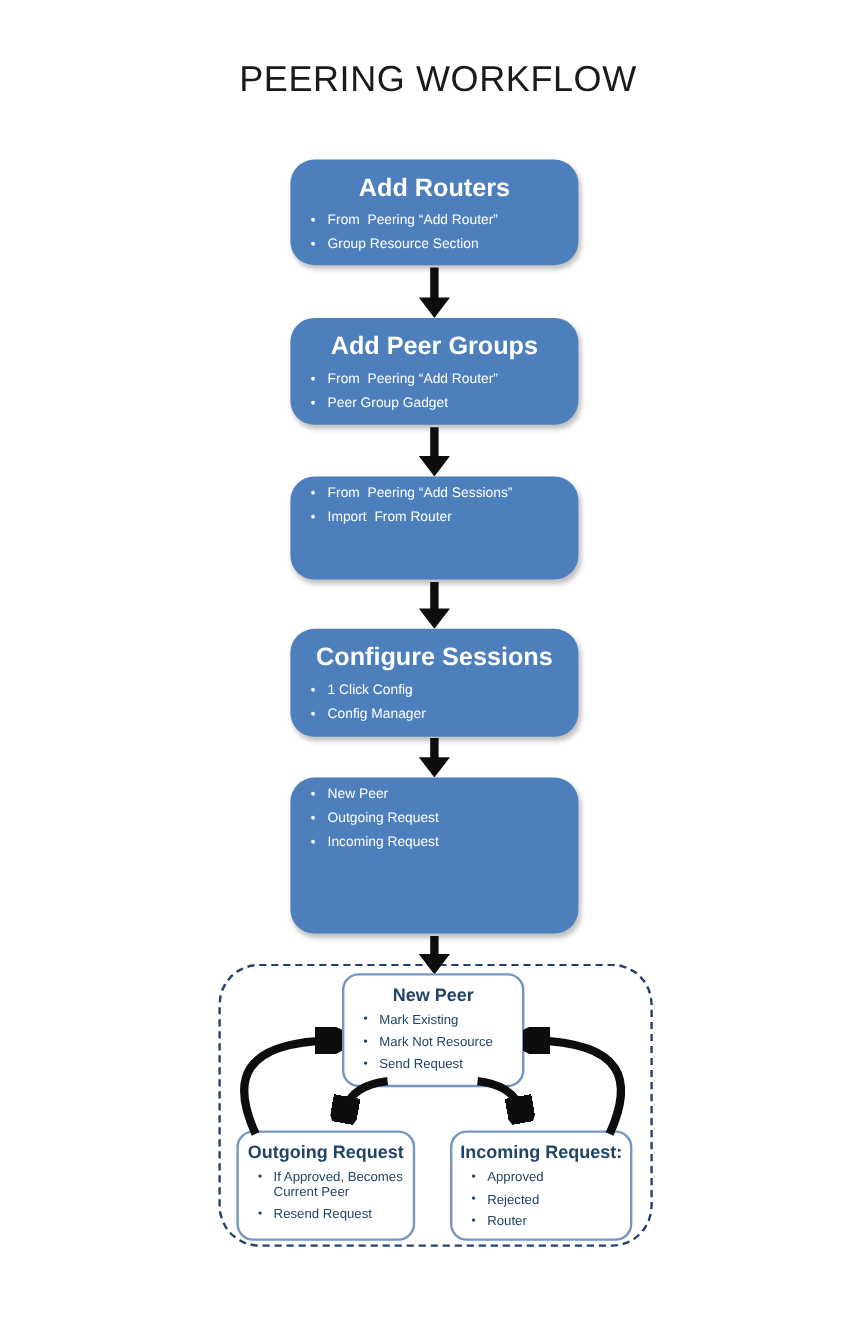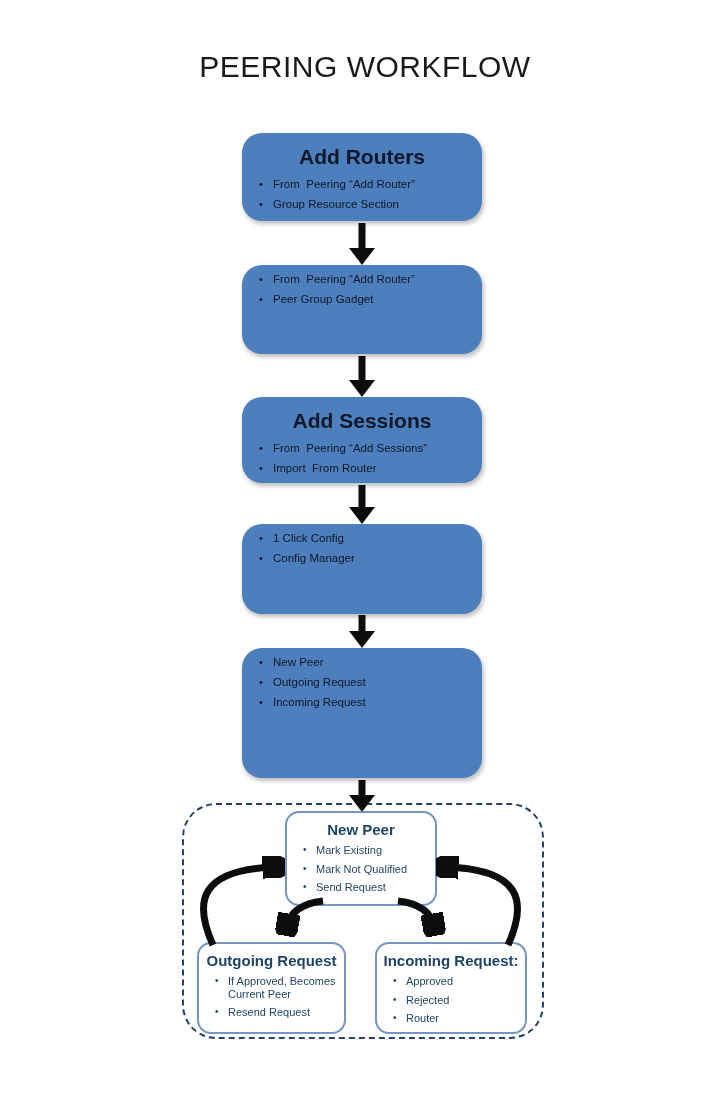--- a/index.html
+++ b/index.html
@@ -8,21 +8,21 @@
     font-family:"Liberation Sans", sans-serif; overflow:hidden;
   }
   .title {
     position:absolute; top:50px; left:5px; width:720px; margin:0;
     text-align:center; font-size:30px; font-weight:400; letter-spacing:0.5px;
     color:#1a1a1a;
   }
   
   .bluebox {
     position:absolute; left:242px; width:240px; box-sizing:border-box;
-    background:#4c7fbc; border-radius:20px; color:#0f172a;
+    background:#4c7fbc; border-radius:20px; color:#ffffff;
     box-shadow:1.5px 3px 4px rgba(0,0,0,0.25); z-index:1;
   }
   .bb-title {
     text-align:center; font-weight:bold; font-size:21px; line-height:27px;
     margin-top:10px;
   }
   .narrow .bb-title { max-width:185px; margin-left:auto; margin-right:auto; }
   .bb-list { margin:8px 0 0 0; padding:0 8px 0 17px; list-style:none; }
   .bb-item { display:flex; font-size:11.5px; line-height:13px; margin-bottom:7px; }
   .dot { flex:none; width:14px; font-size:11px; }
@@ -69,57 +69,58 @@
         </li>
     </ul>
   </section>
 
   <svg class="varrow" style="top:222px" width="30" height="43" viewBox="0 0 30 43">
     <line x1="15" y1="1" x2="15" y2="27"></line>
       <polygon points="2,26 28,26 15,43"></polygon>
   </svg>
 
   <section class="bluebox" style="top:265px;height:89px">
+    <div class="bb-title">Add Peer Groups</div>
     <ul class="bb-list">
       <li class="bb-item">
           <span class="dot">•</span>
           <span class="bt">From  Peering “Add Router”</span>
         </li>
       <li class="bb-item">
           <span class="dot">•</span>
           <span class="bt">Peer Group Gadget</span>
         </li>
     </ul>
   </section>
 
   <svg class="varrow" style="top:355px" width="30" height="42" viewBox="0 0 30 42">
     <line x1="15" y1="1" x2="15" y2="26"></line>
       <polygon points="2,25 28,25 15,42"></polygon>
   </svg>
 
   <section class="bluebox" style="top:397px;height:86px">
-    <div class="bb-title">Add Sessions</div>
     <ul class="bb-list">
       <li class="bb-item">
           <span class="dot">•</span>
           <span class="bt">From  Peering “Add Sessions”</span>
         </li>
       <li class="bb-item">
           <span class="dot">•</span>
           <span class="bt">Import  From Router</span>
         </li>
     </ul>
   </section>
 
   <svg class="varrow" style="top:484px" width="30" height="40" viewBox="0 0 30 40">
     <line x1="15" y1="1" x2="15" y2="24"></line>
       <polygon points="2,23 28,23 15,40"></polygon>
   </svg>
 
   <section class="bluebox" style="top:524px;height:90px">
+    <div class="bb-title">Configure Sessions</div>
     <ul class="bb-list">
       <li class="bb-item">
           <span class="dot">•</span>
           <span class="bt">1 Click Config</span>
         </li>
       <li class="bb-item">
           <span class="dot">•</span>
           <span class="bt">Config Manager</span>
         </li>
     </ul>
@@ -156,21 +157,21 @@
 
   <section class="whitebox" style="left:285px;top:811px;width:152px;height:95px">
     <div class="wb-title">New Peer</div>
     <ul class="wb-list">
       <li class="wb-item">
           <span class="dot">•</span>
           <span class="bt">Mark Existing</span>
         </li>
       <li class="wb-item">
           <span class="dot">•</span>
-          <span class="bt">Mark Not Qualified</span>
+          <span class="bt">Mark Not Resource</span>
         </li>
       <li class="wb-item">
           <span class="dot">•</span>
           <span class="bt">Send Request</span>
         </li>
     </ul>
   </section>
 
   <section class="whitebox" style="left:197px;top:942px;width:149px;height:92px">
     <div class="wb-title">Outgoing Request</div>

